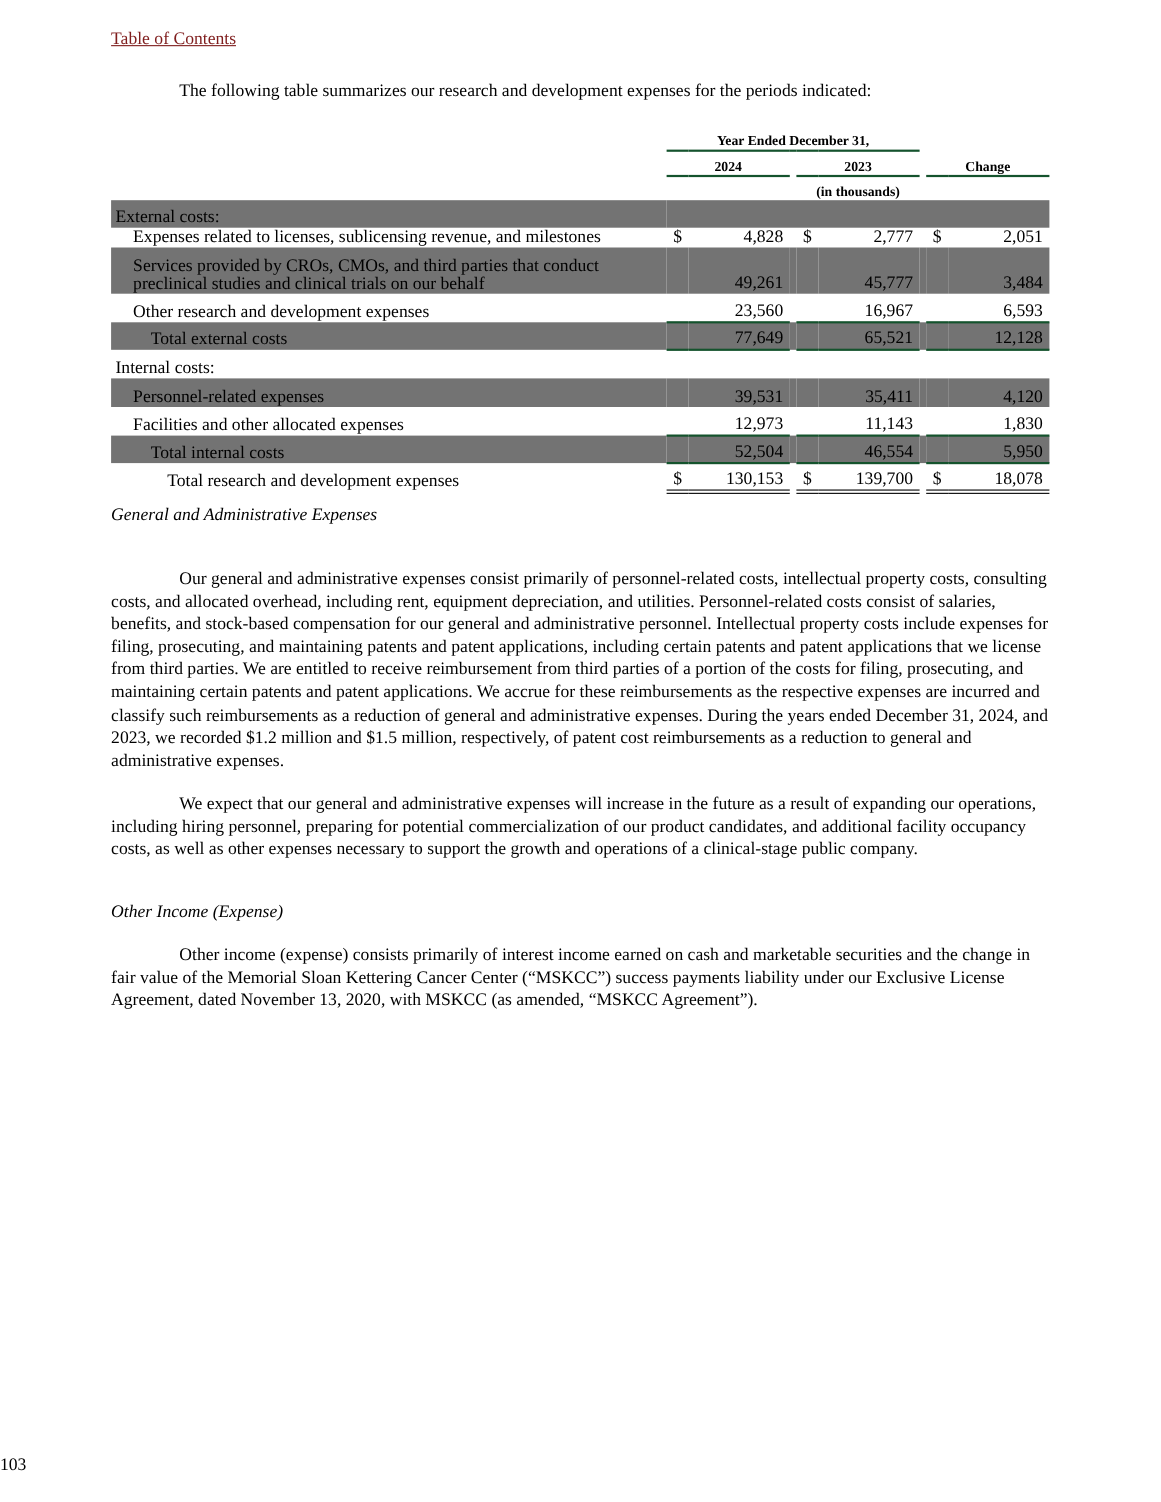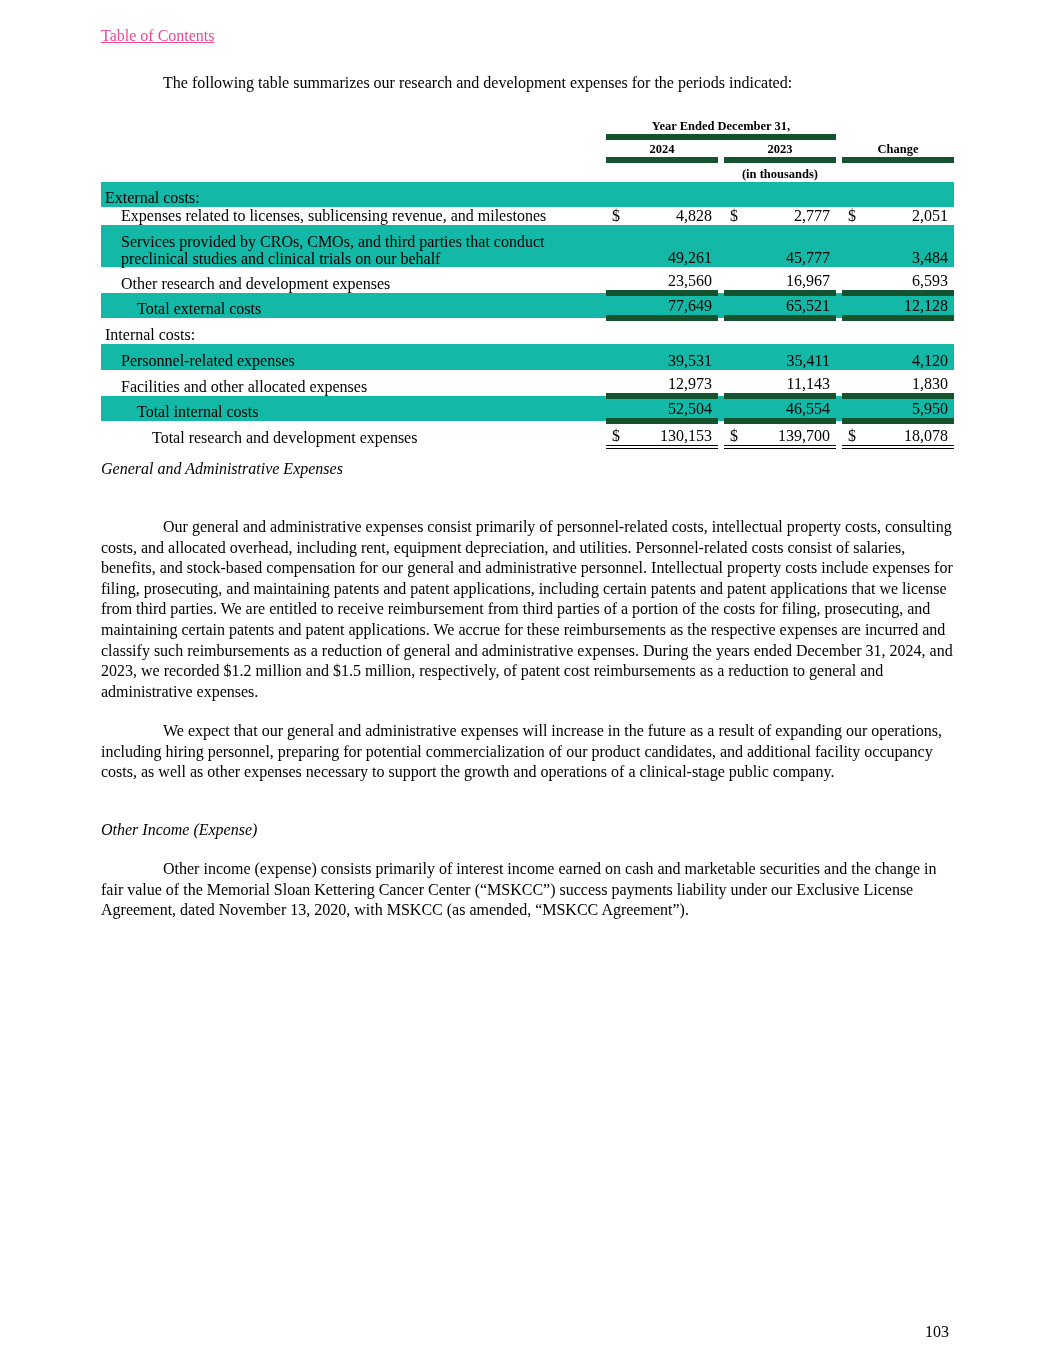--- a/index.html
+++ b/index.html
@@ -1,36 +1,36 @@
 <!DOCTYPE html>
 <html><head>
 <meta charset="utf-8">
 <style>
   html, body { margin: 0; padding: 0; background: #ffffff; }
   body { width: 1055px; height: 1365px; position: relative; font-family: "Liberation Serif", "DejaVu Serif", serif; color: #000; }
-  .toc { position: absolute; left: 101px; top: 27px; font-size: 16px; color: #ec4899; text-decoration: underline; cursor: pointer; }
+  .toc { position: absolute; left: 101px; top: 27px; font-size: 16px; color: #7f1d1d; text-decoration: underline; cursor: pointer; }
   .intro { position: absolute; left: 101px; top: 74px; width: 852px; font-size: 16px; text-indent: 62px; margin: 0; }
 
   table.fin { position: absolute; left: 101px; top: 117px; width: 853px; border-collapse: collapse; font-size: 16px; }
   table.fin td { padding: 0; vertical-align: bottom; }
   .hdr td { font-size: 12.5px; font-weight: bold; text-align: center; }
-  .hl { background: #14b8a6; }
+  .hl { background: #737373; }
   .lbl { padding-left: 4px !important; }
   .ind1 { padding-left: 20px !important; }
   .ind2 { padding-left: 36px !important; }
   .ind3 { padding-left: 51px !important; }
   .dol { width: 14px; text-align: left; padding-left: 6px !important; }
   .num { text-align: right; padding-right: 6px !important; }
   .gap { width: 6px; }
-  .ul { border-bottom: 6px solid #14532d; }
+  .ul { border-bottom: 2px solid #14532d; }
   .dul { border-bottom: 4px double #000; }
 
   .section-title { position: absolute; left: 101px; font-size: 16px; font-style: italic; margin: 0; }
   .para { position: absolute; left: 101px; width: 852px; font-size: 16px; line-height: 20.6px; text-indent: 62px; margin: 0; }
-  .pagenum { position: absolute; left: 0; width: 949px; top: 1323px; text-align: right; font-size: 16px; }
+  .pagenum { position: absolute; left: 0; width: 949px; top: 1323px; text-align: left; font-size: 16px; }
 </style>
 </head>
 <body>
 
 <a class="toc">Table of Contents</a>
 
 <p class="intro">The following table summarizes our research and development expenses for the periods indicated:</p>
 
 <table class="fin">
   <colgroup>

